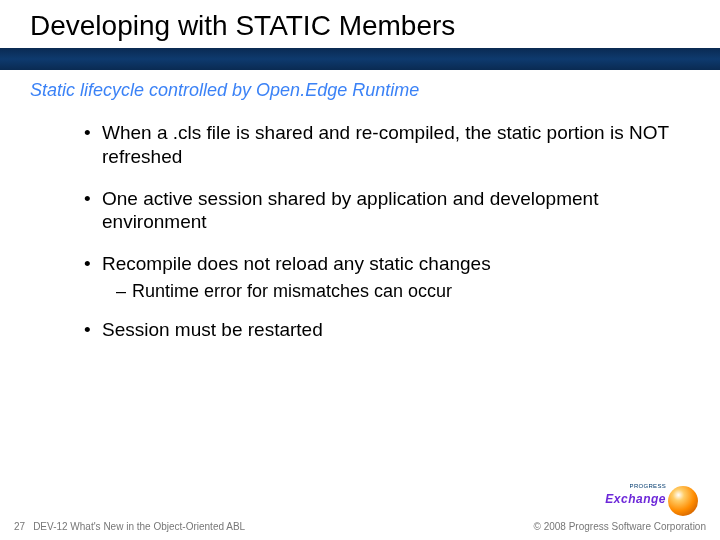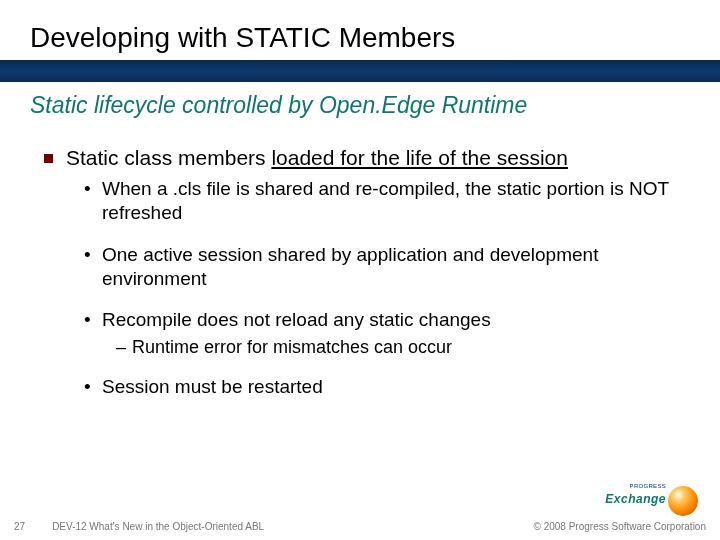--- a/index.html
+++ b/index.html
@@ -4,37 +4,37 @@
 <style>
   * { margin: 0; padding: 0; box-sizing: border-box; }
   body {
     width: 720px; height: 540px;
     font-family: Arial, Helvetica, sans-serif;
     background: #fff;
     position: relative;
     overflow: hidden;
   }
   .title-bar {
-    padding: 22px 0 6px 30px;
+    padding: 10px 0 6px 30px;
     background: #fff;
   }
   .title-bar h1 {
     font-size: 28px;
     font-weight: 400;
     color: #000;
   }
   .blue-strip {
     height: 22px;
     background: linear-gradient(#0a2a52, #0e3a6e 50%, #0a2a52);
   }
   .subtitle {
     padding: 10px 30px 6px 30px;
     font-style: italic;
-    font-size: 23px;
-    color: #0f766e;
+    font-size: 18px;
+    color: #3b82f6;
   }
   .content {
     padding: 8px 30px 0 30px;
   }
   .lvl1 {
     margin: 12px 0 4px 14px;
     font-size: 21px;
     line-height: 1.25;
     position: relative;
     padding-left: 22px;
@@ -79,60 +79,57 @@
   .footer {
     position: absolute;
     bottom: 8px; left: 0; right: 0;
     display: flex;
     align-items: flex-end;
     justify-content: space-between;
     padding: 0 14px;
     font-size: 10px;
     color: #666;
   }
-  .footer .left { display: flex; gap: 27px; align-items: flex-end; }
+  .footer .left { display: flex; gap: 8px; align-items: flex-end; }
   .footer .pagenum { color: #777; }
   .footer .docname { color: #777; }
   .footer .copyright { color: #777; margin-left: 14px; }
   .logo {
     position: absolute;
     right: 18px; bottom: 20px;
     width: 120px; height: 34px;
     pointer-events: none;
   }
   .logo .ball {
     position: absolute; right: 4px; top: 0;
     width: 30px; height: 30px; border-radius: 50%;
     background: radial-gradient(circle at 35% 30%, #fff 0%, #ffcc66 20%, #ff8c00 55%, #b34700 100%);
   }
   .logo .text {
     position: absolute; right: 36px; top: 6px;
     font-size: 12px; font-weight: bold; font-style: italic; letter-spacing: 0.5px;
-    color: #0f766e;
+    color: #6d28d9;
   }
   .logo .small {
     position: absolute; right: 36px; top: -3px;
     font-size: 6px; color: #003a6e; letter-spacing: 0.3px;
   }
 </style>
 </head>
 <body>
 
 <div class="title-bar">
   <h1>Developing with STATIC Members</h1>
 </div>
 <div class="blue-strip"></div>
 
 <div class="subtitle">Static lifecycle controlled by Open.Edge Runtime</div>
 
 <div class="content">
 
-  <div class="lvl1">
-    <span>Static class members </span><span class="underline">loaded for the life of the session</span>
-  </div>
   <div class="lvl2">When a .cls file is shared and re-compiled, the static portion is NOT refreshed</div>
 
   <div class="sp"></div>
 
   <div class="lvl2">One active session shared by application and development environment</div>
   <div class="sp"></div>
   <div class="lvl2">Recompile does not reload any static changes</div>
   <div class="lvl3">Runtime error for mismatches can occur</div>
   <div class="sp"></div>
   <div class="lvl2">Session must be restarted</div>

